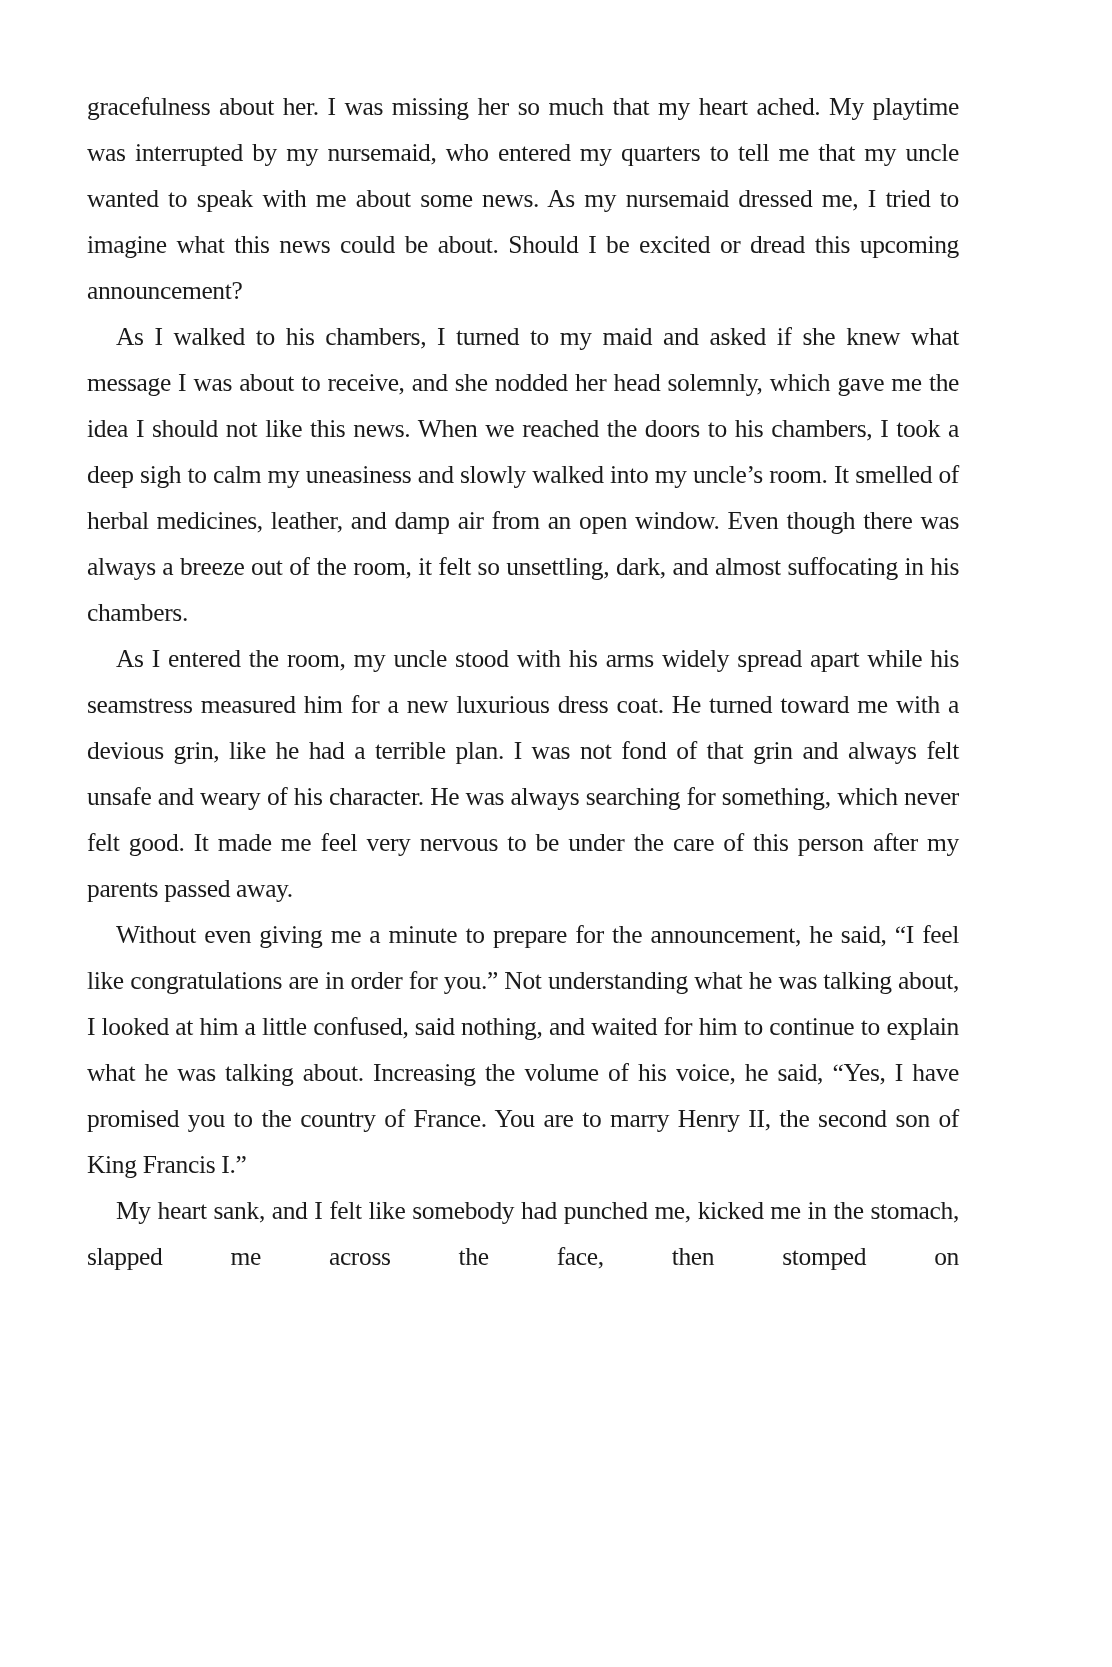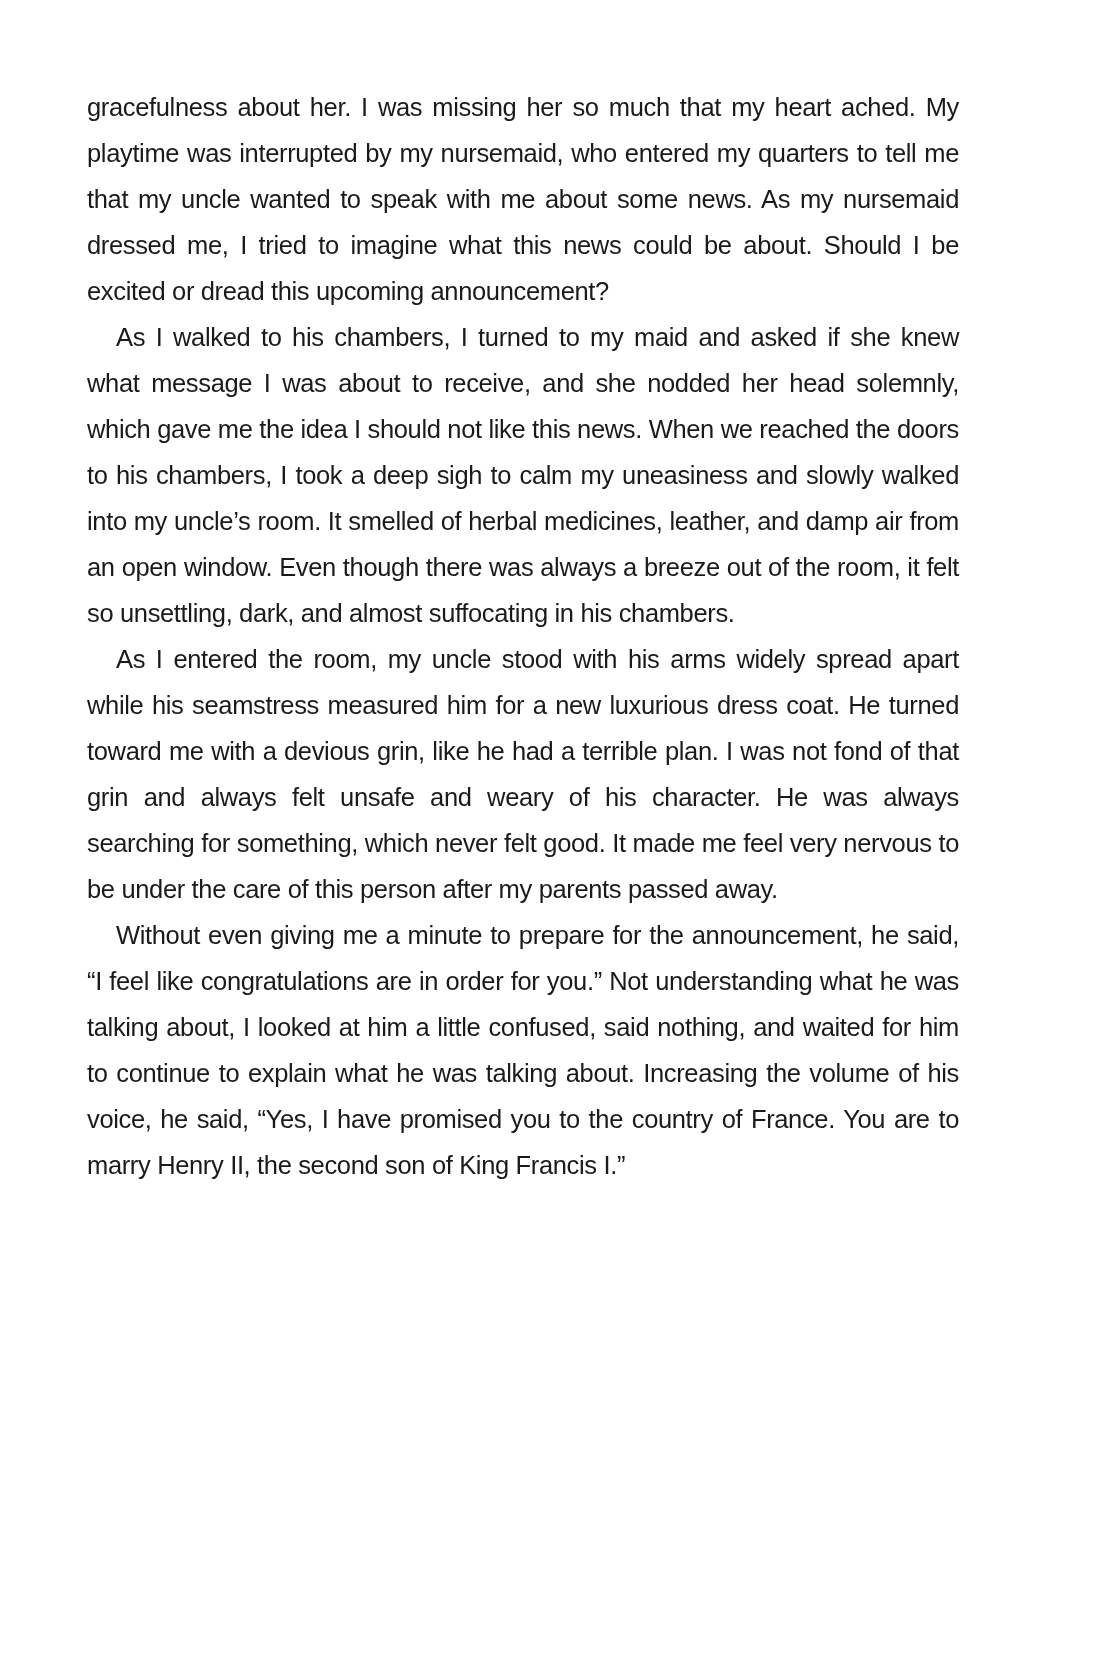--- a/index.html
+++ b/index.html
@@ -11,21 +11,21 @@
       width: 1112px;
       height: 1667px;
       overflow: hidden;
       position: relative;
     }
     .page {
       position: absolute;
       left: 87px;
       top: 84px;
       width: 872px;
-      font-family: Liberation Sans, sans-serif;
+      font-family: Liberation Serif, serif;
       font-size: 25.5px;
       line-height: 46px;
       color: #1a1a1a;
       letter-spacing: -0.35px;
       word-spacing: 0px;
     }
     .para {
       margin: 0;
       text-align: justify;
       text-indent: 29px;
@@ -39,13 +39,14 @@
     }
   </style>
 </head>
 <body>
 
 <div class="page">
   <p class="para continued">gracefulness about her. I was missing her so much that my heart ached. My playtime was interrupted by my nursemaid, who entered my quarters to tell me that my uncle wanted to speak with me about some news. As my nursemaid dressed me, I tried to imagine what this news could be about. Should I be excited or dread this upcoming announcement?</p>
   <p class="para">As I walked to his chambers, I turned to my maid and asked if she knew what message I was about to receive, and she nodded her head solemnly, which gave me the idea I should not like this news. When we reached the doors to his chambers, I took a deep sigh to calm my uneasiness and slowly walked into my uncle’s room. It smelled of herbal medicines, leather, and damp air from an open window. Even though there was always a breeze out of the room, it felt so unsettling, dark, and almost suffocating in his chambers.</p>
   <p class="para">As I entered the room, my uncle stood with his arms widely spread apart while his seamstress measured him for a new luxurious dress coat. He turned toward me with a devious grin, like he had a terrible plan. I was not fond of that grin and always felt unsafe and weary of his character. He was always searching for something, which never felt good. It made me feel very nervous to be under the care of this person after my parents passed away.</p>
   <p class="para">Without even giving me a minute to prepare for the announcement, he said, “I feel like congratulations are in order for you.” Not understanding what he was talking about, I looked at him a little confused, said nothing, and waited for him to continue to explain what he was talking about. Increasing the volume of his voice, he said, “Yes, I have promised you to the country of France. You are to marry Henry II, the second son of King Francis I.”</p>
+  <p class="para last-cut">My heart sank, and I felt like somebody had punched me, kicked me in the stomach, slapped me across the face, then stomped on</p>
 </div>
 
 </body></html>

